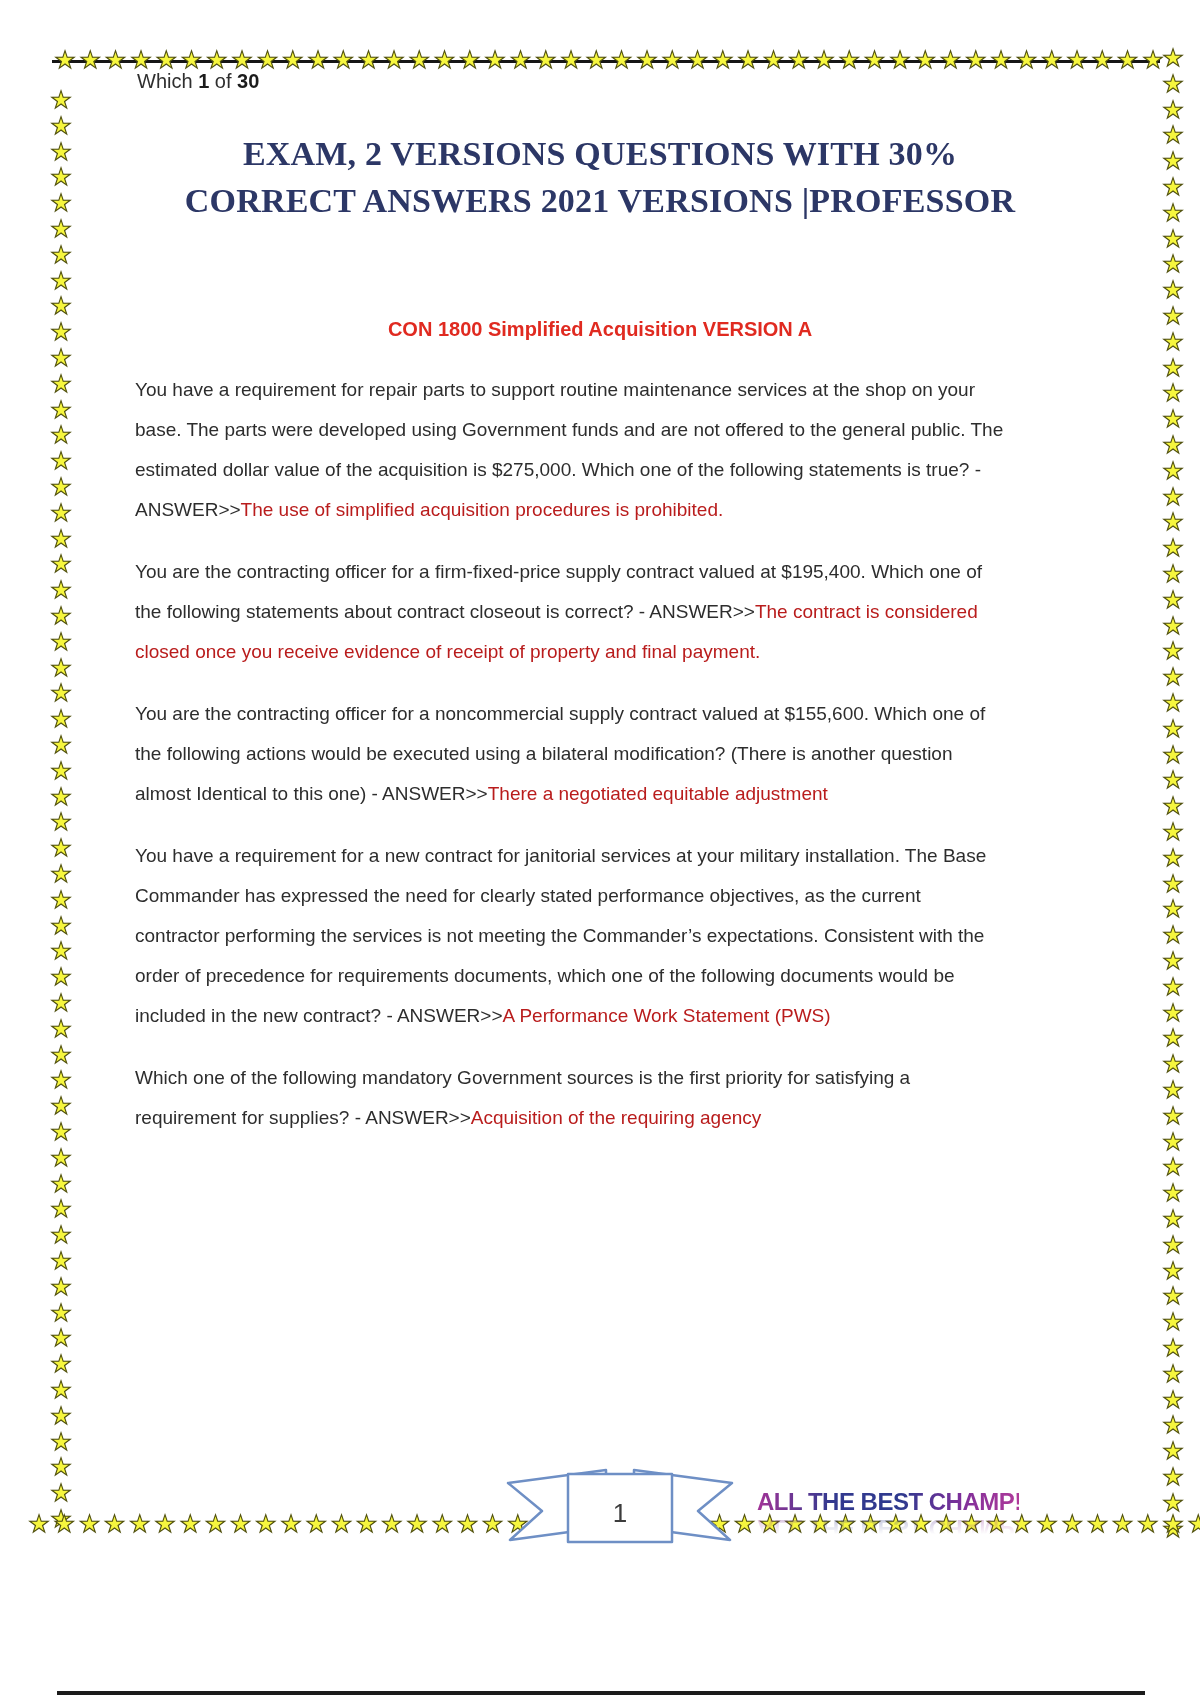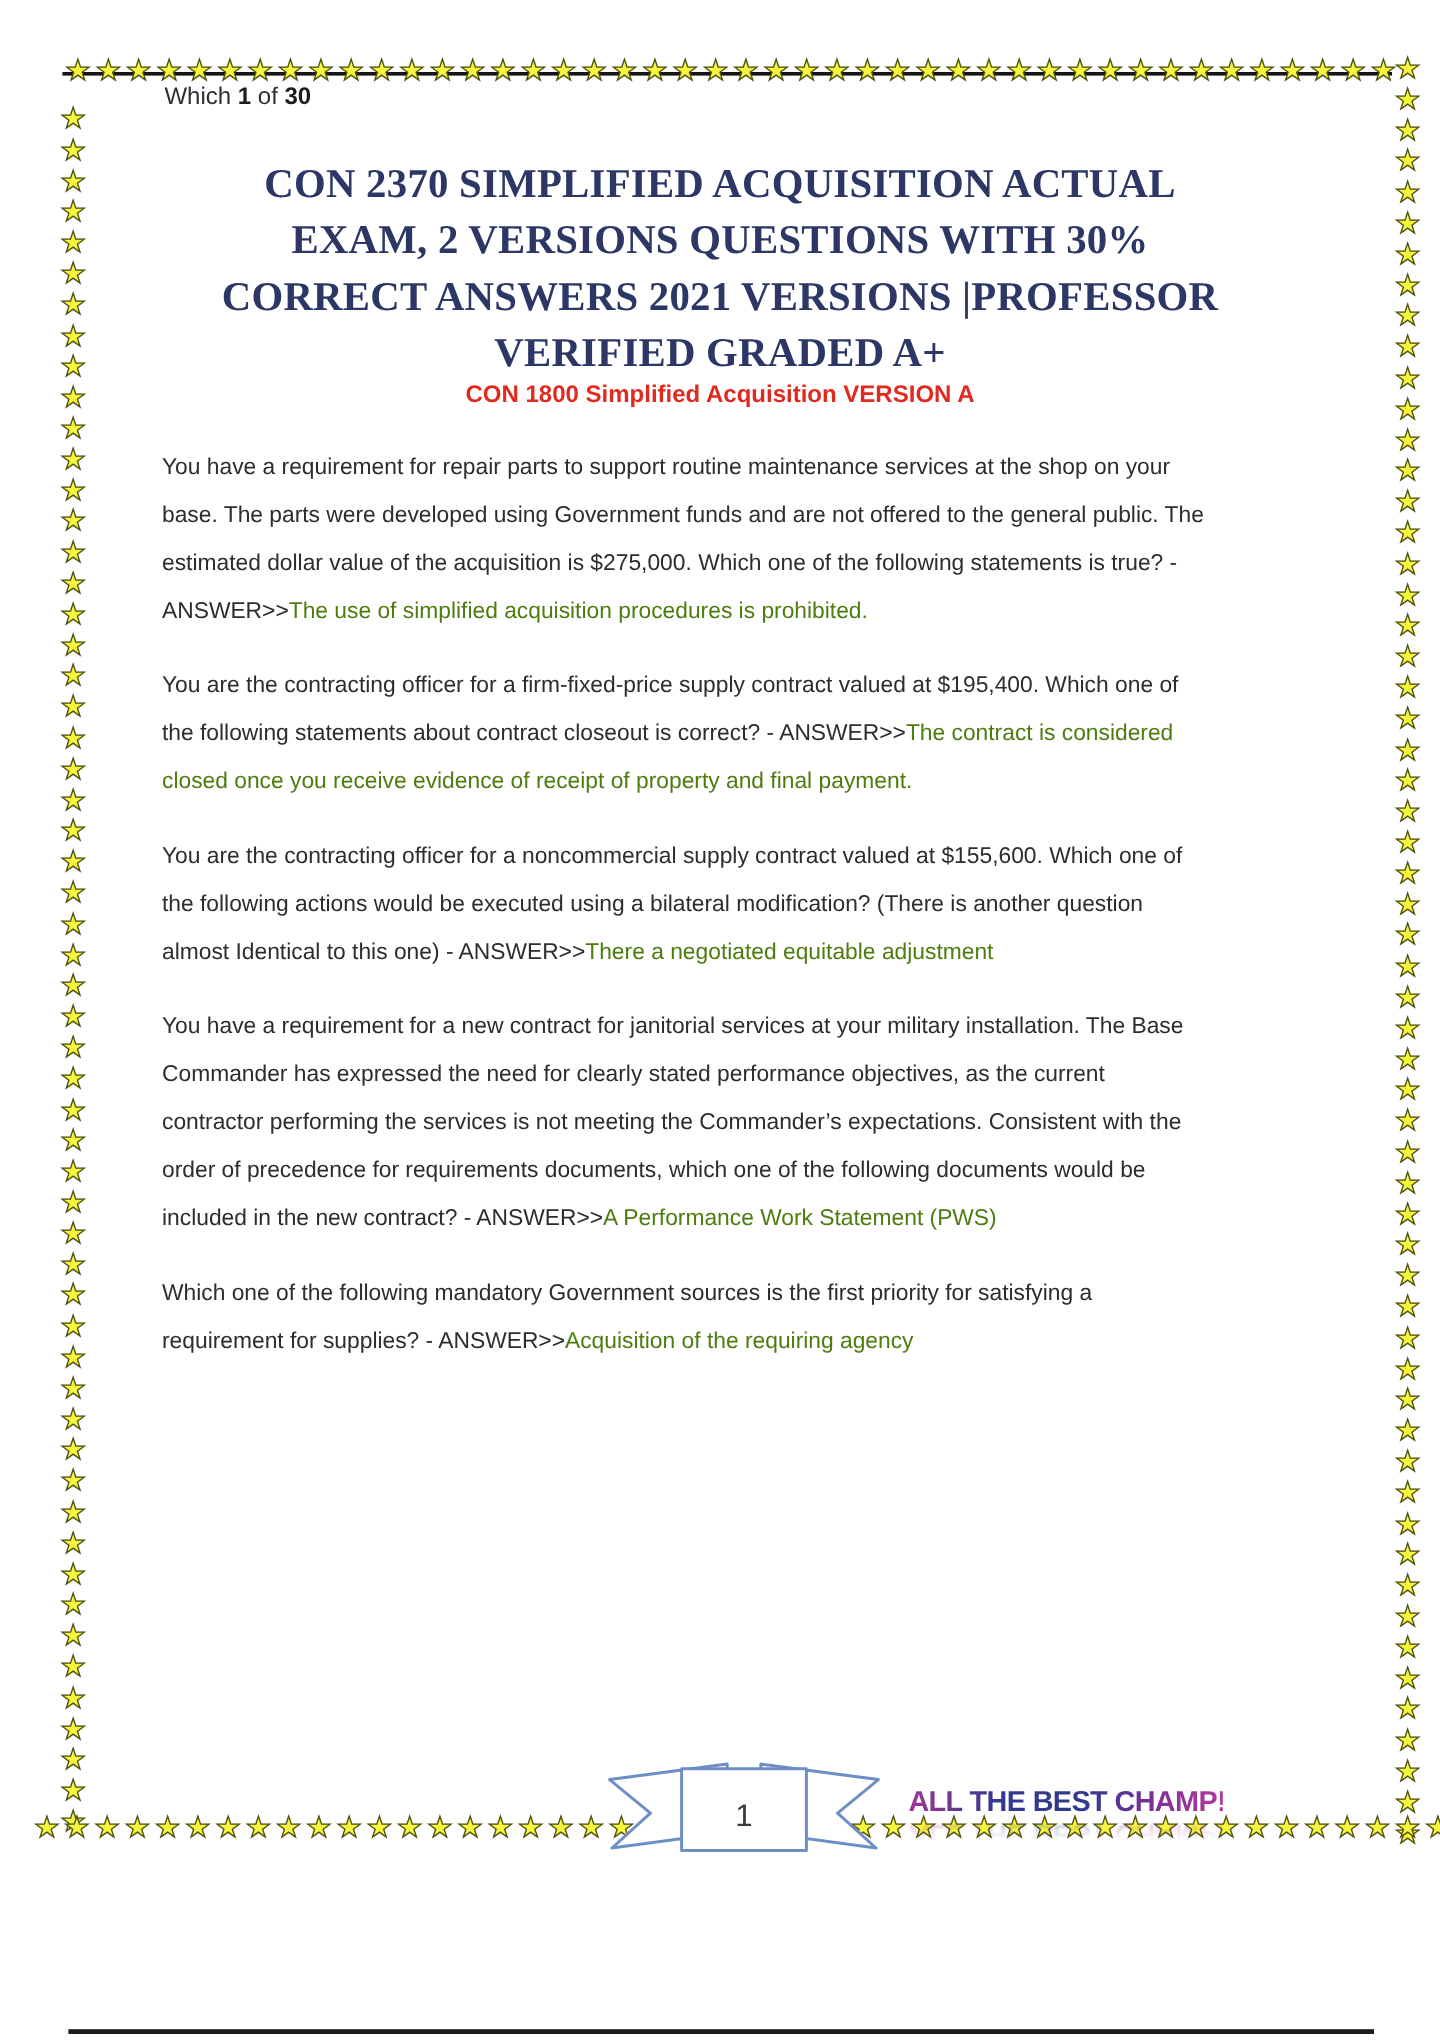--- a/index.html
+++ b/index.html
@@ -26,21 +26,21 @@
   .subtitle{
     position:absolute;left:100px;top:318px;width:1000px;text-align:center;
     font-weight:700;font-size:20px;color:#E02A20;
   }
   
   .body-col{
     position:absolute;left:135px;top:370px;width:874px;
     font-size:19px;line-height:40px;color:#2d2d2d;
   }
   .body-col p{margin:0 0 22px 0;}
-  .ans{color:#4d7c0f;}
+  .ans{color:#b91c1c;}
   
   .ribbon{position:absolute;left:494px;top:1450px;}
   .champ{
     position:absolute;left:757px;top:1488px;width:262px;white-space:nowrap;
     font-size:24px;font-weight:800;letter-spacing:-.5px;
     background:linear-gradient(90deg,#a23397 0%,#33398f 28%,#2e3a8e 55%,#7e2f9a 78%,#b03a9a 100%);
     -webkit-background-clip:text;background-clip:text;color:transparent;
   }
   .champ.mirror{
     top:1514px;transform:scaleY(-1);opacity:.42;filter:blur(.7px);
@@ -264,24 +264,22 @@
     </div>
 
   <div class="page-label">
     <span>Which</span>
     <b>1</b>
     <span>of</span>
     <b>30</b>
   </div>
 
   <h1 class="title">
-    <div>CON 2370 SIMPLIFIED ACQUISITION ACTUAL</div>
     <div>EXAM, 2 VERSIONS QUESTIONS WITH 30%</div>
     <div>CORRECT ANSWERS 2021 VERSIONS |PROFESSOR</div>
-    <div>VERIFIED GRADED A+</div>
   </h1>
 
   <div class="subtitle">CON 1800 Simplified Acquisition VERSION A</div>
 
   <div class="body-col">
     <p><span class="q">You have a requirement for repair parts to support routine maintenance services at the shop on your base. The parts were developed using Government funds and are not offered to the general public. The estimated dollar value of the acquisition is $275,000. Which one of the following statements is true? - ANSWER&gt;&gt;</span><span class="ans">The use of simplified acquisition procedures is prohibited.</span></p>
     <p><span class="q">You are the contracting officer for a firm-fixed-price supply contract valued at $195,400. Which one of the following statements about contract closeout is correct? - ANSWER&gt;&gt;</span><span class="ans">The contract is considered closed once you receive evidence of receipt of property and final payment.</span></p>
     <p><span class="q">You are the contracting officer for a noncommercial supply contract valued at $155,600. Which one of the following actions would be executed using a bilateral modification? (There is another question almost Identical to this one) - ANSWER&gt;&gt;</span><span class="ans">There a negotiated equitable adjustment</span></p>
     <p><span class="q">You have a requirement for a new contract for janitorial services at your military installation. The Base Commander has expressed the need for clearly stated performance objectives, as the current contractor performing the services is not meeting the Commander’s expectations. Consistent with the order of precedence for requirements documents, which one of the following documents would be included in the new contract? - ANSWER&gt;&gt;</span><span class="ans">A Performance Work Statement (PWS)</span></p>
     <p><span class="q">Which one of the following mandatory Government sources is the first priority for satisfying a requirement for supplies? - ANSWER&gt;&gt;</span><span class="ans">Acquisition of the requiring agency</span></p>

